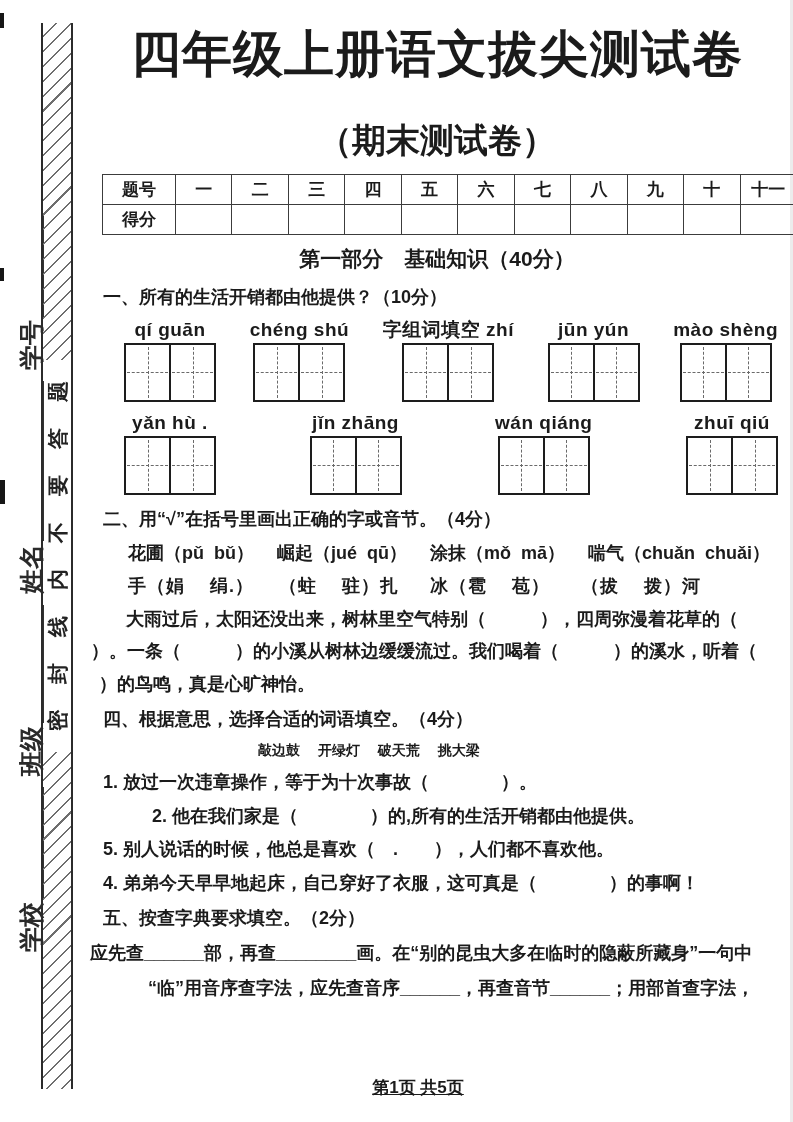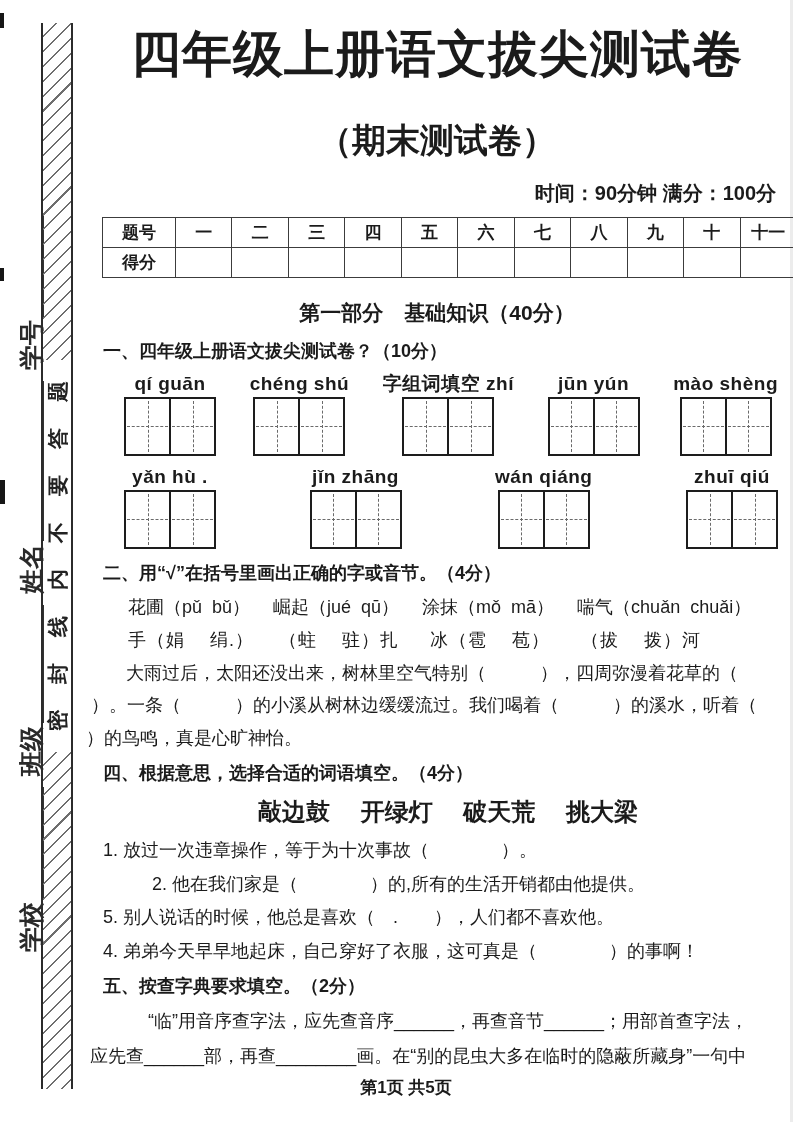--- a/index.html
+++ b/index.html
@@ -41,51 +41,51 @@
   .meta{margin-top:16px;text-align:right;font-size:20px;font-weight:bold;padding-right:12px;white-space:pre;}
 
   table.score{border-collapse:collapse;margin:10px 0 0 16px;table-layout:fixed;width:748px;padding-left:14px;}
   table.score td{
     border:1.6px solid #3c3c3c;height:29px;text-align:center;vertical-align:middle;
     font-size:17px;font-weight:bold;padding:0;overflow:hidden;
   }
   table.score td.tl{width:72px;}
   table.score td.last{width:52px;}
 
-  .part-heading{margin-top:21px;text-align:center;font-size:21px;font-weight:bold;white-space:pre;}
+  .part-heading{margin-top:10px;text-align:center;font-size:21px;font-weight:bold;white-space:pre;}
   .q-title{margin:12px 0 0 17px;font-size:18px;font-weight:bold;white-space:pre;}
 
   .pin-row{display:flex;justify-content:space-between;margin:10px 0 0 38px;width:654px;}
   .pin-group{display:flex;flex-direction:column;align-items:center;}
   .pin-label{font-size:19px;font-weight:bold;letter-spacing:.5px;white-space:pre;line-height:1.15;}
   .pgrid{width:88px;height:55px;border:2px solid #1d1d1d;display:flex;margin-top:2px;background:#fff;}
   .pcell{flex:1;position:relative;}
   .pcell + .pcell{border-left:2px solid #1d1d1d;}
   .pcell::before{content:"";position:absolute;left:50%;top:2px;bottom:2px;border-left:1.3px dashed #6a6a6a;}
   .pcell::after{content:"";position:absolute;top:50%;left:1px;right:1px;border-top:1.3px dashed #6a6a6a;}
 
-  .qline{font-size:18px;font-weight:normal;white-space:pre;line-height:1.25;}
+  .qline{font-size:18px;font-weight:bold;white-space:pre;line-height:1.25;}
   .q2-lines .qline{margin-top:11px;}
   .q2-lines .l0{margin-left:42px;}
   .q2-lines .l1{margin-left:42px;letter-spacing:1px;}
   .q3-lines .qline{margin-top:10px;}
   .q3-lines .l0{margin-left:40px;}
   .q3-lines .l1{margin-left:5px;}
-  .q3-lines .l2{}
-  .word-bank{margin:11px 0 0 172px;font-size:24px;font-weight:bold;white-space:pre;}
+  .q3-lines .l2{margin-left:13px;}
+  .word-bank{margin:11px 0 0 172px;font-size:14px;font-weight:bold;white-space:pre;}
   .q4-items .qline{margin-top:11px;}
   .q4-items .l0{margin-left:17px;}
   .q4-items .l1{margin-left:66px;}
   .q4-items .l2{margin-left:17px;}
   .q4-items .l3{margin-left:17px;}
   .q5-lines .qline{margin-top:12px;}
   .q5-lines .l0{margin-left:62px;}
   .q5-lines .l1{margin-left:4px;}
 
-  .footer{position:absolute;left:76px;top:1076px;width:660px;text-align:center;font-size:17px;font-weight:bold;white-space:pre;}
+  .footer{position:absolute;left:88px;top:1076px;width:660px;text-align:center;font-size:17px;font-weight:bold;white-space:pre;text-decoration:underline;}
 </style>
 </head>
 <body>
 
 <div class="page">
 
   <div class="artifact" style="left:0;top:13px;width:4px;height:15px;"></div>
   <div class="artifact" style="left:0;top:268px;width:4px;height:13px;"></div>
   <div class="artifact" style="left:0;top:480px;width:5px;height:24px;"></div>
   <div class="scan-edge"></div>
@@ -112,21 +112,20 @@
         <span class="seal-ch">线</span>
         <span class="seal-ch">封</span>
         <span class="seal-ch">密</span>
       </div>
     <div class="hatch"></div>
   </div>
 
   <div class="main">
     <div class="title">四年级上册语文拔尖测试卷</div>
     <div class="subtitle">（期末测试卷）</div>
-    <div class="meta">时间：90分钟 满分：100分</div>
 
     <table class="score">
       <tbody>
         <tr>
             <td class="tl">题号</td>
             <td>一</td>
             <td>二</td>
             <td>三</td>
             <td>四</td>
             <td>五</td>
@@ -152,21 +151,21 @@
             <td></td>
             <td></td>
             <td class="last"></td>
           </tr>
       </tbody>
     </table>
 
     <div class="part-heading">第一部分　基础知识（40分）</div>
 
     <div>
-      <div class="q-title">一、四年级上册语文拔尖测试卷？（10分）</div>
+      <div class="q-title">一、所有的生活开销都由他提供？（10分）</div>
       <div class="pin-row">
           <div class="pin-group">
             <div class="pin-label">qí guān</div>
             <div class="pgrid">
               <div class="pcell"></div>
               <div class="pcell"></div>
             </div>
           </div>
           <div class="pin-group">
             <div class="pin-label">chéng shú</div>
@@ -252,20 +251,20 @@
           <div class="qline l0">1. 放过一次违章操作，等于为十次事故（　　　　）。</div>
           <div class="qline l1">2. 他在我们家是（　　　　）的,所有的生活开销都由他提供。</div>
           <div class="qline l2">5. 别人说话的时候，他总是喜欢（　.　　），人们都不喜欢他。</div>
           <div class="qline l3">4. 弟弟今天早早地起床，自己穿好了衣服，这可真是（　　　　）的事啊！</div>
         </div>
     </div>
 
     <div>
       <div class="q-title">五、按查字典要求填空。（2分）</div>
       <div class="q5-lines">
+          <div class="qline l1">应先查______部，再查________画。在“别的昆虫大多在临时的隐蔽所藏身”一句中</div>
           <div class="qline l0">“临”用音序查字法，应先查音序______，再查音节______；用部首查字法，</div>
-          <div class="qline l1">应先查______部，再查________画。在“别的昆虫大多在临时的隐蔽所藏身”一句中</div>
         </div>
     </div>
   </div>
 
   <div class="footer">第1页 共5页</div>
 </div>
 
 </body></html>

